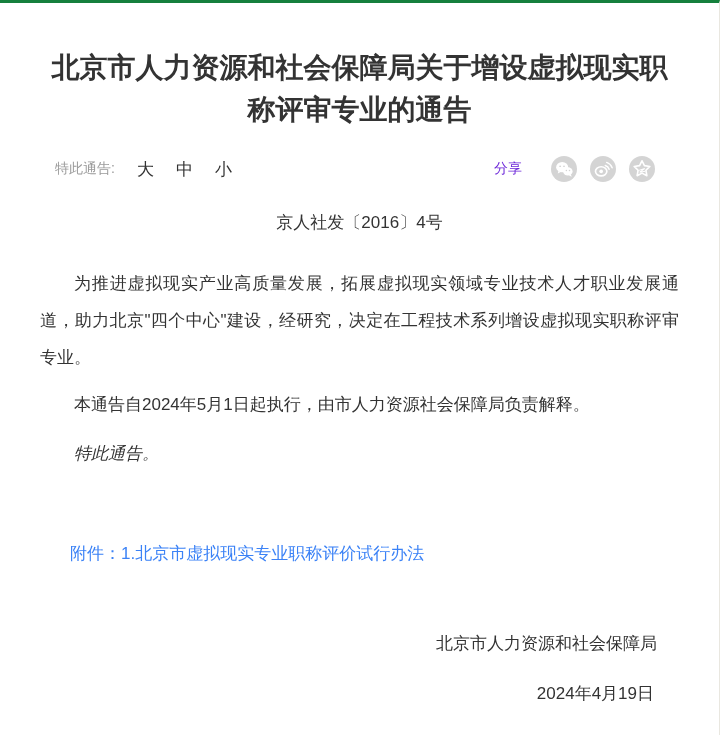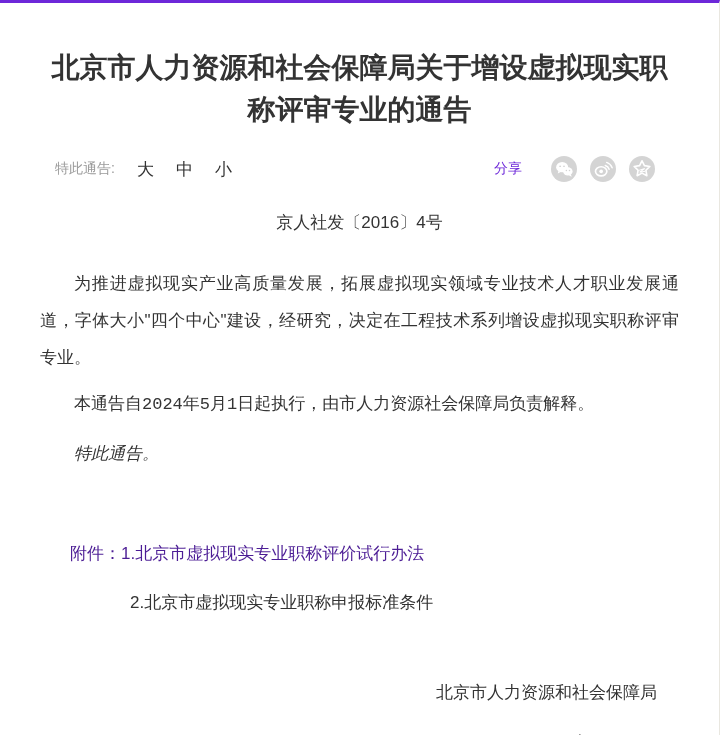--- a/index.html
+++ b/index.html
@@ -6,21 +6,21 @@
   html, body { background: #ffffff; }
   body {
     font-family: "Liberation Sans", "DejaVu Sans", sans-serif;
     color: #333333;
   }
   .page {
     width: 720px;
     height: 735px;
     margin: 0 auto;
     background: #ffffff;
-    border-top: 3px solid #6d28d9;
+    border-top: 3px solid #15803d;
     border-right: 1px solid #e9e7e0;
     overflow: hidden;
     position: relative;
   }
   
   h1.title {
     margin: 44px auto 0 auto;
     width: 630px;
     font-size: 28px;
     line-height: 42px;
@@ -70,25 +70,25 @@
   }
   
   .article { margin-top: 30px; padding: 0 40px; }
   .article p {
     font-size: 17px;
     line-height: 37px;
     color: #333333;
     text-indent: 2em;
     text-align: justify;
   }
-  .article p.para-2 { margin-top: 10px; font-family: Liberation Mono, monospace; }
+  .article p.para-2 { margin-top: 10px; }
   .article p.para-3 { margin-top: 12px; font-style: italic; }
   .attachments { margin-top: 63px; }
   .attachment-line-1 {
-    font-size: 17px; line-height: 37px; color: #4c1d95;
+    font-size: 17px; line-height: 37px; color: #3b82f6;
     padding-left: 30px;
     cursor: pointer;
   }
   .attachment-line-2 {
     font-size: 17px; line-height: 37px; color: #333333;
     padding-left: 90px;
     margin-top: 12px;
     cursor: pointer;
   }
   .signature { margin-top: 53px; text-align: right; }
@@ -149,27 +149,26 @@
             <path d="M8.5 13.5 L15 11.5 L9.5 15.5 L15.5 14.5" fill="none" stroke="#ffffff" stroke-width="1.1"></path>
           </svg>
         </span>
       </button>
     </div>
   </div>
 
   <div class="doc-number">京人社发〔2016〕4号</div>
 
   <div class="article">
-    <p class="para-1">为推进虚拟现实产业高质量发展，拓展虚拟现实领域专业技术人才职业发展通道，字体大小"四个中心"建设，经研究，决定在工程技术系列增设虚拟现实职称评审专业。</p>
+    <p class="para-1">为推进虚拟现实产业高质量发展，拓展虚拟现实领域专业技术人才职业发展通道，助力北京"四个中心"建设，经研究，决定在工程技术系列增设虚拟现实职称评审专业。</p>
     <p class="para-2">本通告自2024年5月1日起执行，由市人力资源社会保障局负责解释。</p>
     <p class="para-3">特此通告。</p>
 
     <div class="attachments">
       <div class="attachment-line-1">附件：1.北京市虚拟现实专业职称评价试行办法</div>
-      <div class="attachment-line-2">2.北京市虚拟现实专业职称申报标准条件</div>
     </div>
 
     <div class="signature">
       <div class="sig-issuer">北京市人力资源和社会保障局</div>
       <div class="sig-date">2024年4月19日</div>
     </div>
   </div>
 
 </div>
 

